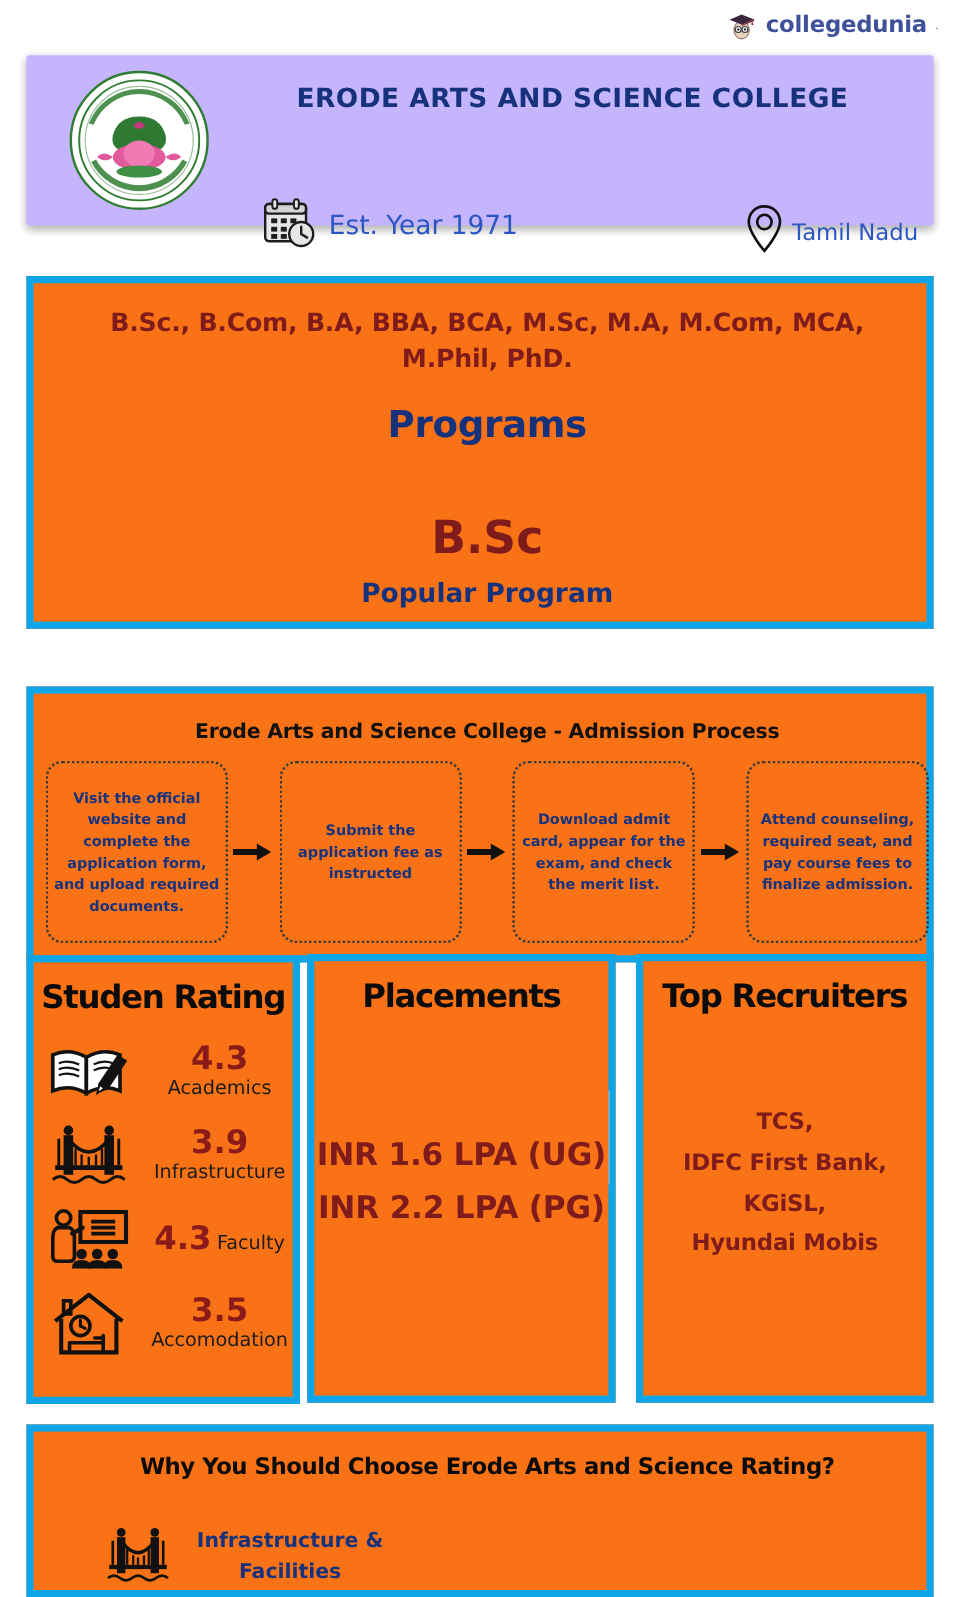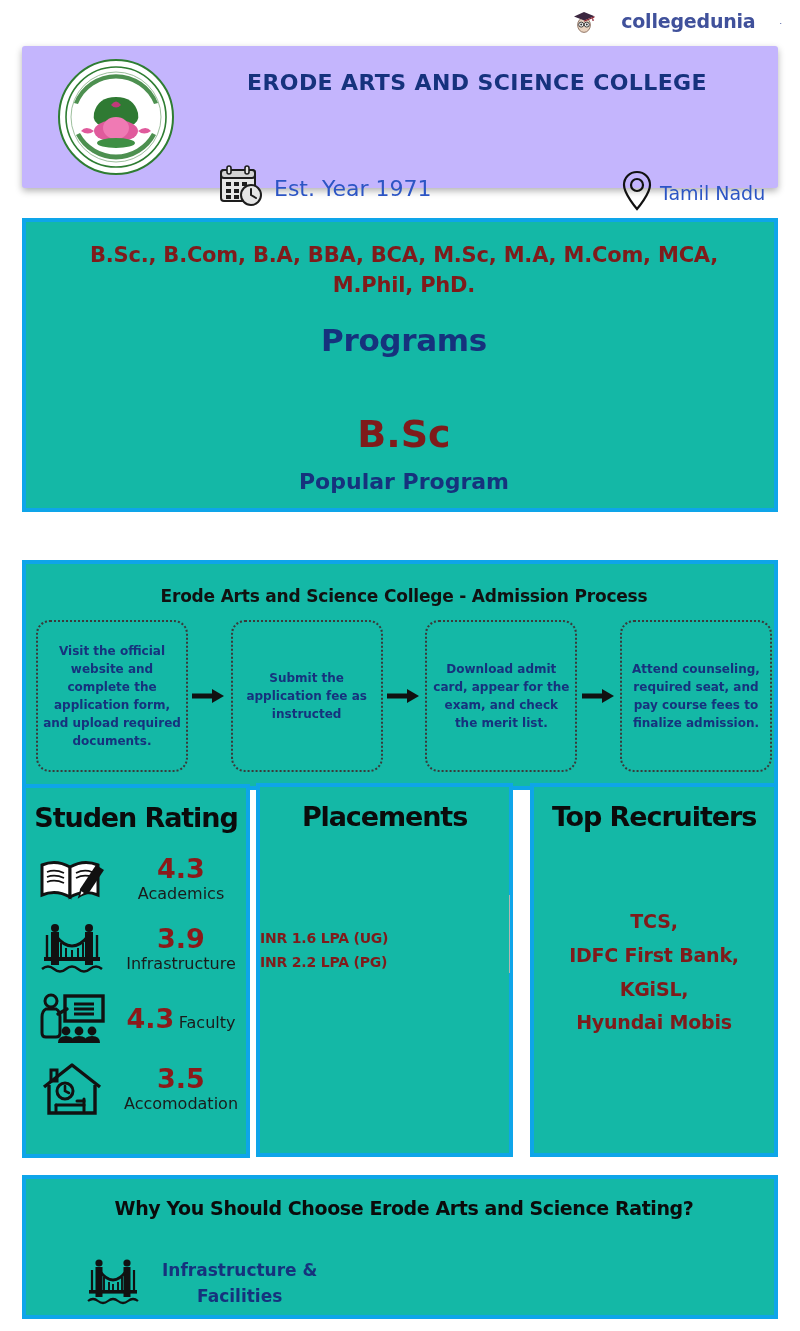--- a/index.html
+++ b/index.html
@@ -8,21 +8,21 @@
     background:#ffffff;
     font-family:"Liberation Sans", sans-serif;
     -webkit-font-smoothing:antialiased;
     overflow:hidden;
   }
   .page{position:relative;width:800px;height:1331px;}
 
   
   .brandbar{
     position:absolute;top:8px;right:18px;
-    display:flex;align-items:center;gap:24px;
+    display:flex;align-items:center;gap:7px;
   }
   .brand-mark{width:26px;height:26px;position:relative;display:block;}
   .brand-text{
     font-size:19px;letter-spacing:-.2px;color:#40519b;font-weight:600;
     font-family:"DejaVu Sans", sans-serif;
   }
   .brand-dot{font-size:9px;color:#40519b;}
 
   
   .header{
@@ -39,22 +39,23 @@
     font-size:22px;font-weight:700;letter-spacing:.4px;
     color:#16327d;
   }
   .est-wrap{position:absolute;left:196px;top:118px;display:flex;align-items:center;gap:10px;}
   .est-text{font-size:22px;color:#2c55c4;font-family:"DejaVu Sans",sans-serif;}
   .loc-wrap{position:absolute;left:600px;top:124px;display:flex;align-items:center;gap:8px;}
   .loc-text{font-size:19px;color:#2c55c4;font-family:"DejaVu Sans",sans-serif;}
 
   
   .box{
-    position:absolute;background:#14b8a6;border:4px solid #0ea5e9;
+    position:absolute;background:#f97316;border:6px solid #0ea5e9;
     box-sizing:border-box;
+    margin-top:12px;
   }
 
   
   .programs{left:22px;top:218px;width:756px;height:294px;}
   .prog-list{
     position:absolute;left:30px;top:18px;width:696px;
     text-align:center;color:#7f1b1b;
     font-family:"DejaVu Sans", sans-serif;
     font-size:21px;font-weight:700;line-height:1.45;letter-spacing:-.2px;
   }
@@ -117,23 +118,23 @@
   .rating-score{
     color:#8b1a1a;font-family:"DejaVu Sans",sans-serif;
     font-size:27px;font-weight:700;line-height:1.05;
   }
   .rating-label{
     color:#1b1b1b;font-family:"DejaVu Sans",sans-serif;
     font-size:16px;line-height:1.2;
   }
 
   .place-vals{
-    position:absolute;left:0;top:140px;width:100%;
+    position:absolute;left:0;top:140px;width:100%;text-align:center;
     color:#7f1b1b;font-family:"DejaVu Sans",sans-serif;
-    font-size:14px;font-weight:700;line-height:1.7;letter-spacing:-.2px;
+    font-size:26px;font-weight:700;line-height:1.7;letter-spacing:-.2px;
   }
   .place-divider{
     position:absolute;right:-1px;top:108px;width:1px;height:78px;background:#b5b5b5;
   }
   .recr-vals{
     position:absolute;left:0;top:118px;width:100%;text-align:center;
     color:#7f1b1b;font-family:"DejaVu Sans",sans-serif;
     font-size:19px;font-weight:700;line-height:1.78;letter-spacing:-.2px;
   }
 

